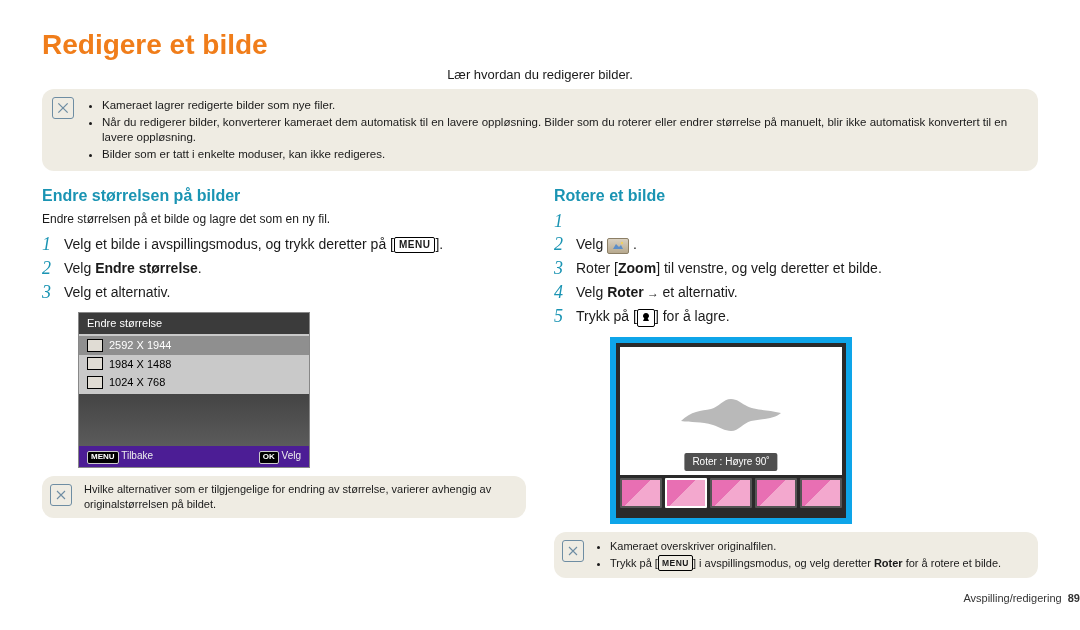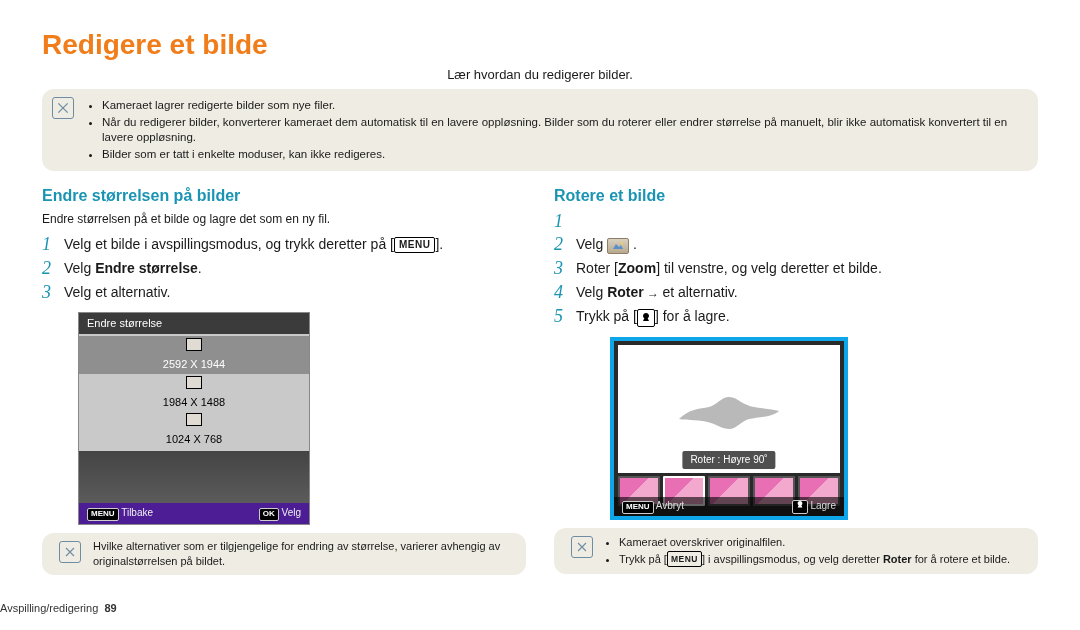--- a/index.html
+++ b/index.html
@@ -30,38 +30,38 @@
   .step b{font-weight:700;}
   .uibtn{display:inline-block;border:1.5px solid #000;border-radius:2px;padding:0 4px;font-size:10px;font-weight:700;letter-spacing:.5px;vertical-align:1px;line-height:14px;}
   .icon-inline{display:inline-flex;align-items:center;justify-content:center;width:20px;height:14px;background:linear-gradient(180deg,#d9d0c0,#b7a98e);border:1px solid #8c7f66;border-radius:2px;vertical-align:-2px;}
   .icon-inline svg{display:block;}
   .icon-square{display:inline-flex;align-items:center;justify-content:center;width:16px;height:16px;border:1.5px solid #000;border-radius:2px;font-size:12px;line-height:1;vertical-align:-2px;}
   .arrow{font-size:12px;}
   
   .cam-screen{width:230px;margin:10px 0 8px 36px;border:1px solid #888;background:var(--screen-bg);color:#fff;font-size:11px;}
   .cam-title{background:var(--screen-bg);padding:3px 8px;}
   .cam-list{background:var(--screen-light);color:#000;padding:2px 0;}
-  .cam-row{display:flex;align-items:center;gap:6px;padding:2px 8px;flex-direction:column;}
+  .cam-row{display:flex;align-items:center;gap:6px;padding:2px 8px;}
   .cam-row.sel{background:#8f8f8f;color:#fff;}
   .thumb{width:14px;height:11px;border:1px solid #000;background:#e0dcd4;position:relative;}
   .cam-space{height:52px;background:linear-gradient(180deg,#444,#5b5b5b);}
   .cam-foot{background:#4c1d95;color:#eee;display:flex;justify-content:space-between;padding:3px 8px;font-size:10px;}
   .uibtn-sm{display:inline-block;border:1px solid #ccc;border-radius:2px;padding:0 3px;font-size:8px;font-weight:700;background:#000;color:#fff;}
   
-  .cam-screen2{width:230px;height:175px;margin:10px 0 8px 56px;border:4px solid #0ea5e9;background:#2a2a2a;color:#fff;font-size:11px;position:relative;overflow:hidden;}
+  .cam-screen2{width:230px;height:175px;margin:10px 0 8px 56px;border:6px solid #0ea5e9;background:#2a2a2a;color:#fff;font-size:11px;position:relative;overflow:hidden;}
   .viewfinder{height:128px;background:#fff;margin:4px 4px 0 4px;position:relative;display:flex;align-items:center;justify-content:center;}
   .phantom{position:absolute;color:#b6b6b6;}
   .tooltip{position:absolute;left:50%;transform:translateX(-50%);bottom:4px;background:rgba(60,60,60,.9);color:#fff;font-size:10px;padding:2px 8px;border-radius:2px;}
   .thumbs{display:flex;gap:3px;padding:3px 4px;}
   .thumbs .t{width:42px;height:26px;background:linear-gradient(135deg,#e86fb3 45%,#f3a8ce 45%);border:2px solid #555;border-radius:1px;}
   .thumbs .t.active{border-color:#fff;}
   .cam-foot2{position:absolute;left:0;right:0;bottom:0;background:rgba(0,0,0,.6);display:flex;justify-content:space-between;padding:2px 8px;font-size:10px;color:#ddd}
   
-  .note.small{font-size:11px;padding:6px 17px;}
-  .footer{position:absolute;left:0;right:0;bottom:10px;text-align:left;font-size:11px;color:#333;}
+  .note.small{font-size:11px;padding:6px 8px;}
+  .footer{position:absolute;left:0;right:0;bottom:20px;text-align:right;font-size:11px;color:#333;}
 </style>
 </head>
 <body>
 
 <div class="page">
   <h1>Redigere et bilde</h1>
   <p class="intro">Lær hvordan du redigerer bilder.</p>
 
   <div class="note">
     <span class="note-icon">
@@ -183,26 +183,20 @@
           </svg>
           <div class="tooltip">Roter : Høyre 90˚</div>
         </div>
         <div class="thumbs">
           <div class="t"></div>
           <div class="t active"></div>
           <div class="t"></div>
           <div class="t"></div>
           <div class="t"></div>
         </div>
-        <div class="cam-foot2">
-          <span><span class="uibtn-sm">MENU</span> <span>Avbryt</span></span>
-          <span><span class="uibtn-sm"><svg width="8" height="8" viewBox="0 0 10 10">
-                  <path d="M5 0c2 0 3 1.5 3 3 0 1-.6 1.8-1.3 2.3L8 8H2l1.3-2.7C2.6 4.8 2 4 2 3 2 1.5 3 0 5 0z" fill="#fff"></path>
-                </svg></span> <span>Lagre</span></span>
-        </div>
       </div>
 
       <div class="note small">
         <span class="note-icon">
           <svg width="12" height="12" viewBox="0 0 24 24">
               <path fill="none" stroke="#6e8da3" stroke-width="2.2" d="M4 4l16 16M20 4L4 20"></path>
             </svg>
         </span>
         <ul style="margin:0;padding-left:14px;">
           <li>Kameraet overskriver originalfilen.</li>

